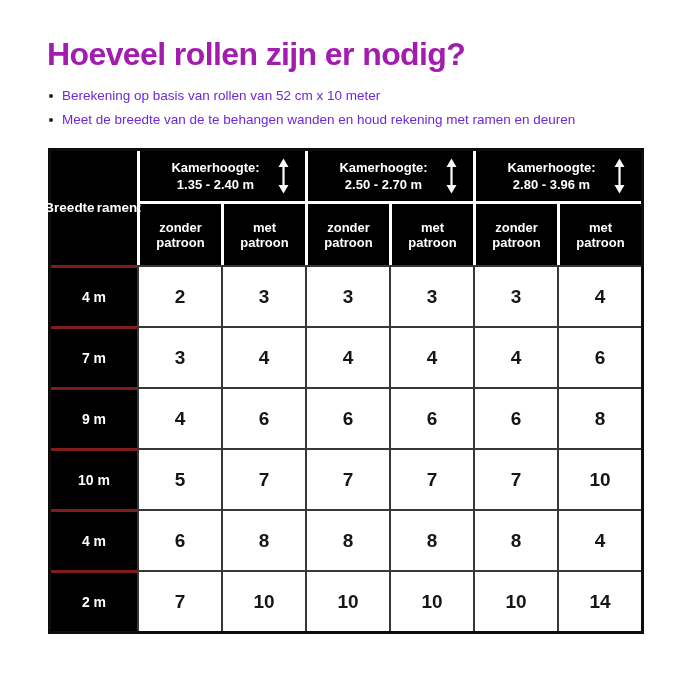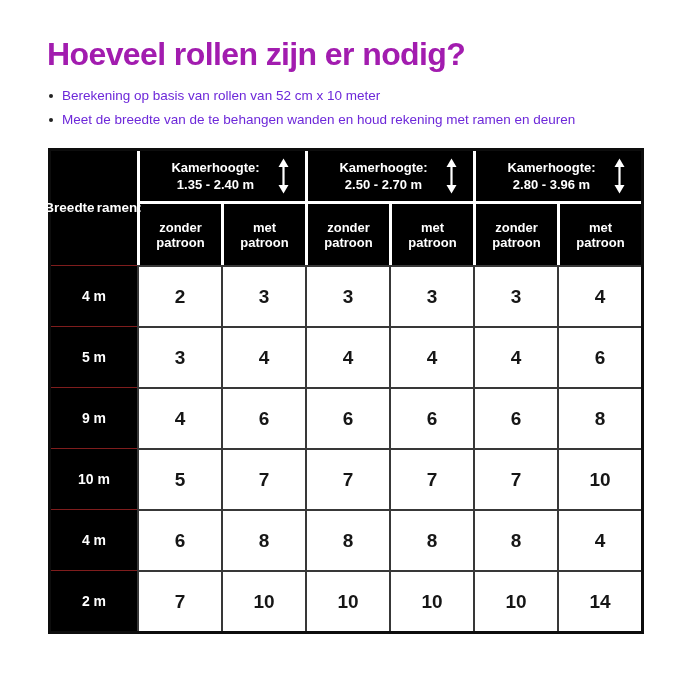--- a/index.html
+++ b/index.html
@@ -110,21 +110,21 @@
     line-height: 17px;
   }
 
   
   td.rowhead {
     background: #000000;
     color: #ffffff;
     font-size: 14px;
     font-weight: bold;
     height: 61px;
-    border-top: 1px solid #7f1d1d;
+    border-top: 3px solid #7f1d1d;
   }
   td.val {
     background: #ffffff;
     color: #161616;
     font-size: 19px;
     font-weight: bold;
     height: 61px;
     border-top: 2px solid #383838;
     border-left: 2px solid #383838;
   }
@@ -222,21 +222,21 @@
       <tr>
         <td class="rowhead">4 m</td>
         <td class="val">2</td>
         <td class="val">3</td>
         <td class="val">3</td>
         <td class="val">3</td>
         <td class="val">3</td>
         <td class="val">4</td>
       </tr>
       <tr>
-        <td class="rowhead">5 m</td>
+        <td class="rowhead">7 m</td>
         <td class="val">3</td>
         <td class="val">4</td>
         <td class="val">4</td>
         <td class="val">4</td>
         <td class="val">4</td>
         <td class="val">6</td>
       </tr>
       <tr>
         <td class="rowhead">9 m</td>
         <td class="val">4</td>

